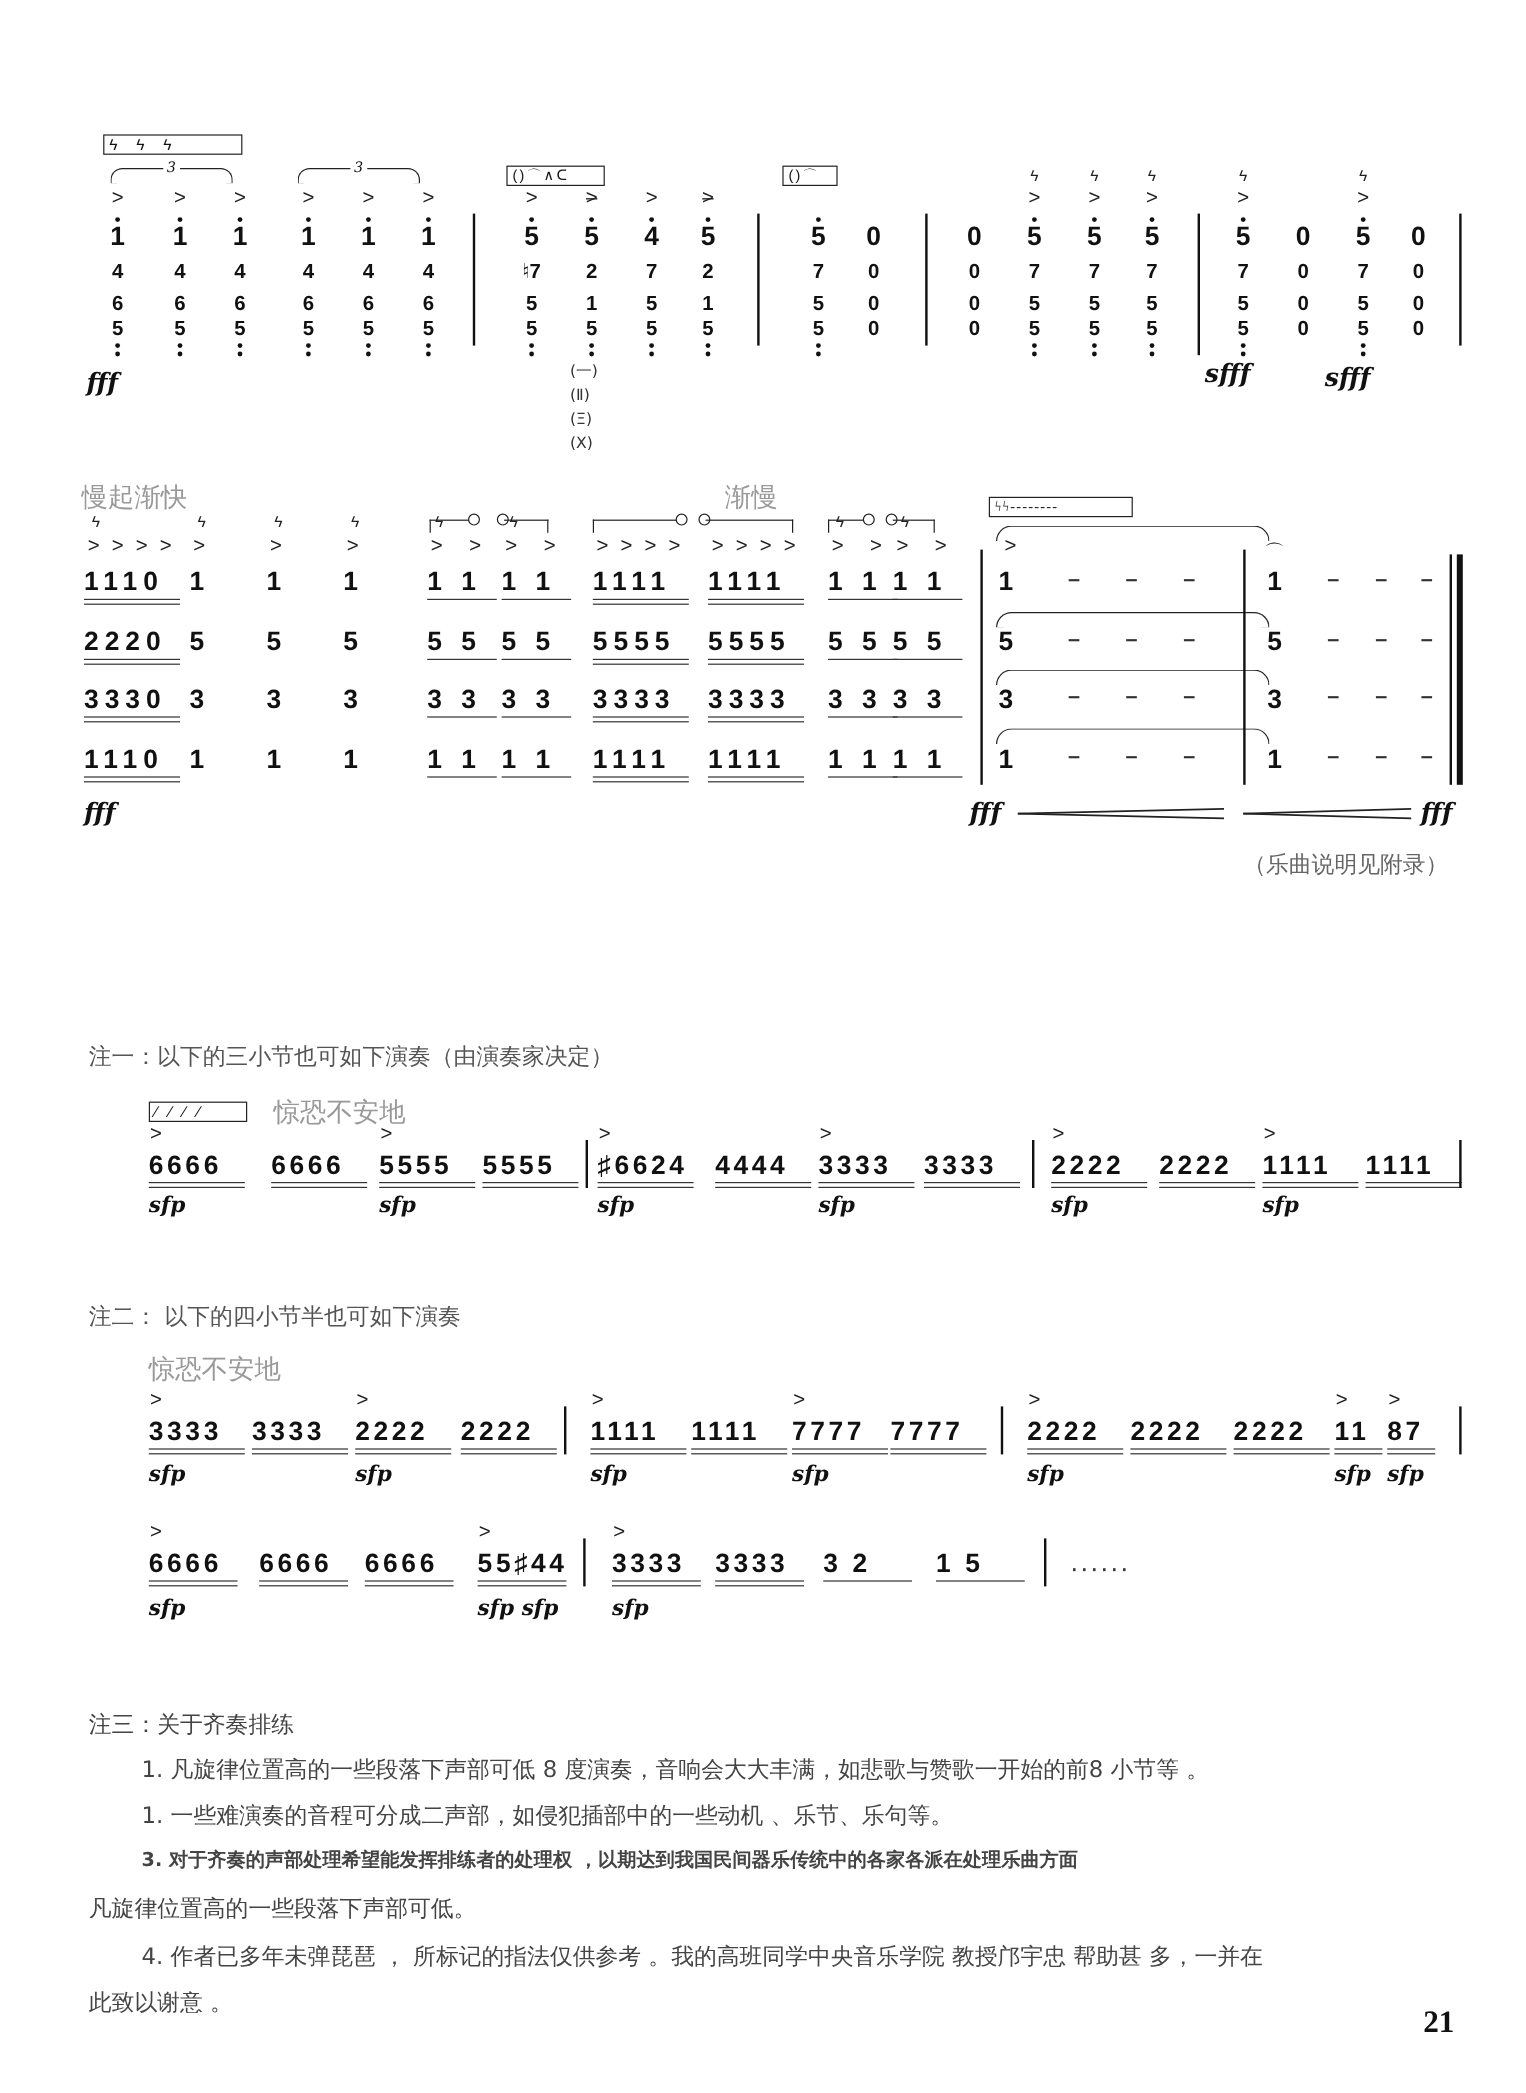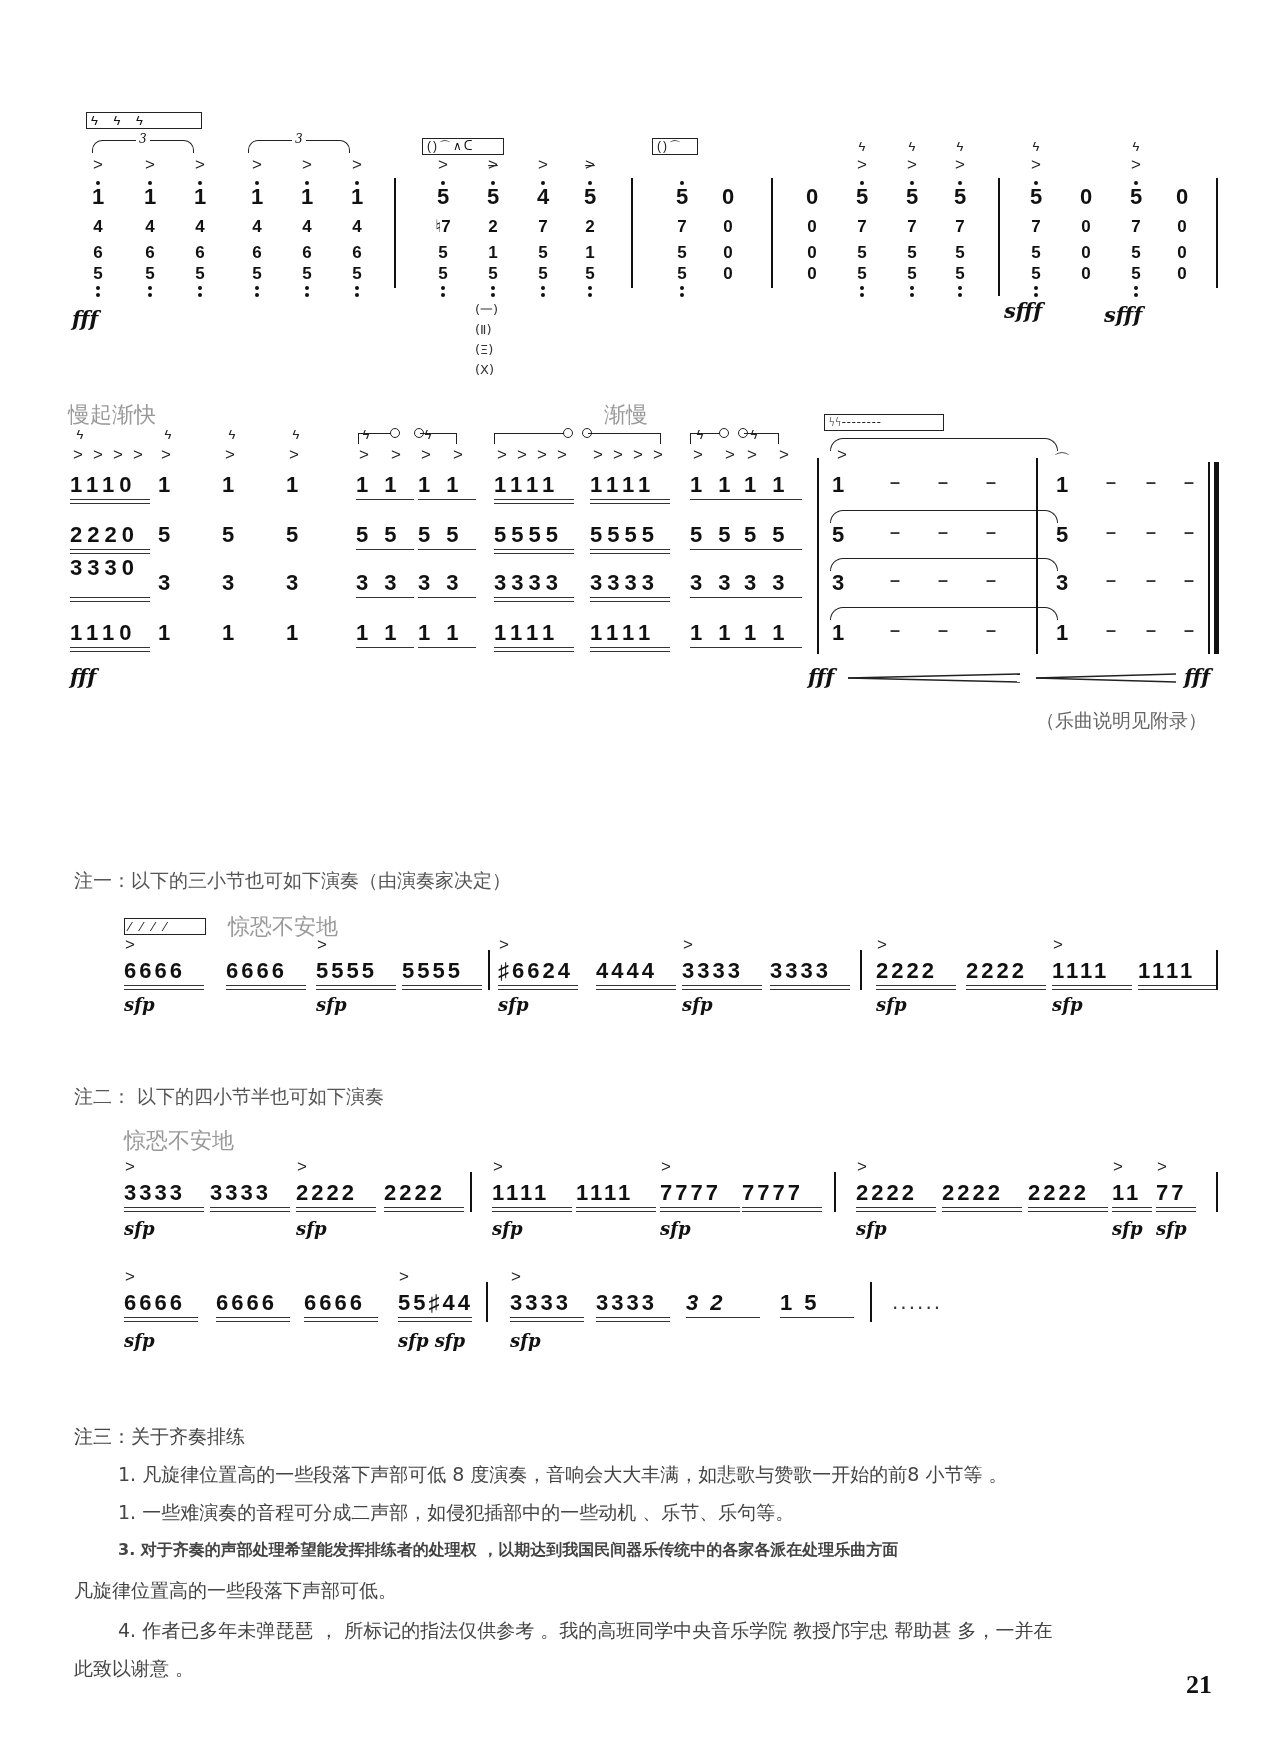--- a/index.html
+++ b/index.html
@@ -311,21 +311,21 @@
       <div class="group" style="left:744px;top:522px;">5 5</div>
       <div class="beam" style="left:744px;top:549px;width:58px;"></div>
       <div class="group" style="left:832px;top:522px;">5</div>
       <div class="dash" style="left:890px;top:522px;">–</div>
       <div class="dash" style="left:938px;top:522px;">–</div>
       <div class="dash" style="left:986px;top:522px;">–</div>
       <div class="group" style="left:1056px;top:522px;">5</div>
       <div class="dash" style="left:1106px;top:522px;">–</div>
       <div class="dash" style="left:1146px;top:522px;">–</div>
       <div class="dash" style="left:1184px;top:522px;">–</div>
-      <div class="group" style="left:70px;top:555px;">3330</div>
+      <div class="group" style="left:70px;top:570px;">3330</div>
       <div class="beam" style="left:70px;top:597px;width:80px;"></div>
       <div class="beam" style="left:70px;top:601px;width:80px;"></div>
       <div class="group" style="left:158px;top:570px;">3</div>
       <div class="group" style="left:222px;top:570px;">3</div>
       <div class="group" style="left:286px;top:570px;">3</div>
       <div class="group" style="left:356px;top:570px;">3 3</div>
       <div class="beam" style="left:356px;top:597px;width:58px;"></div>
       <div class="group" style="left:418px;top:570px;">3 3</div>
       <div class="beam" style="left:418px;top:597px;width:58px;"></div>
       <div class="group" style="left:494px;top:570px;">3333</div>
@@ -503,21 +503,21 @@
       <div class="beam" style="left:942px;top:1207px;width:80px;"></div>
       <div class="beam" style="left:942px;top:1211px;width:80px;"></div>
       <div class="group" style="left:1028px;top:1180px;letter-spacing:3px;">2222</div>
       <div class="beam" style="left:1028px;top:1207px;width:80px;"></div>
       <div class="beam" style="left:1028px;top:1211px;width:80px;"></div>
       <div class="group" style="left:1112px;top:1180px;letter-spacing:3px;">11</div>
       <div class="beam" style="left:1112px;top:1207px;width:40px;"></div>
       <div class="beam" style="left:1112px;top:1211px;width:40px;"></div>
       <div class="acc" style="left:1108px;top:1158px;">&gt;</div>
       <div class="dyn" style="left:1112px;top:1218px;font-size:18px;">sfp</div>
-      <div class="group" style="left:1156px;top:1180px;letter-spacing:3px;">77</div>
+      <div class="group" style="left:1156px;top:1180px;letter-spacing:3px;">87</div>
       <div class="beam" style="left:1156px;top:1207px;width:40px;"></div>
       <div class="beam" style="left:1156px;top:1211px;width:40px;"></div>
       <div class="acc" style="left:1152px;top:1158px;">&gt;</div>
       <div class="dyn" style="left:1156px;top:1218px;font-size:18px;">sfp</div>
       <div class="bar" style="left:470px;top:1172px;height:40px;"></div>
       <div class="bar" style="left:834px;top:1172px;height:40px;"></div>
       <div class="bar" style="left:1216px;top:1172px;height:40px;"></div>
     </div>
   <div id="n2-row2">
       <div class="group" style="left:124px;top:1290px;letter-spacing:3px;">6666</div>
@@ -537,21 +537,21 @@
       <div class="acc" style="left:394px;top:1268px;">&gt;</div>
       <div class="dyn" style="left:398px;top:1330px;font-size:18px;">sfp sfp</div>
       <div class="group" style="left:510px;top:1290px;letter-spacing:3px;">3333</div>
       <div class="beam" style="left:510px;top:1317px;width:74px;"></div>
       <div class="beam" style="left:510px;top:1321px;width:74px;"></div>
       <div class="acc" style="left:506px;top:1268px;">&gt;</div>
       <div class="dyn" style="left:510px;top:1330px;font-size:18px;">sfp</div>
       <div class="group" style="left:596px;top:1290px;letter-spacing:3px;">3333</div>
       <div class="beam" style="left:596px;top:1317px;width:74px;"></div>
       <div class="beam" style="left:596px;top:1321px;width:74px;"></div>
-      <div class="group" style="left:686px;top:1290px;letter-spacing:3px;font-style:italic;">3  2</div>
+      <div class="group" style="left:686px;top:1290px;letter-spacing:3px;">3  2</div>
       <div class="beam" style="left:686px;top:1317px;width:74px;"></div>
       <div class="group" style="left:780px;top:1290px;letter-spacing:3px;">1  5</div>
       <div class="beam" style="left:780px;top:1317px;width:74px;"></div>
       <div class="bar" style="left:486px;top:1282px;height:40px;"></div>
       <div class="bar" style="left:870px;top:1282px;height:40px;"></div>
     </div>
   <div class="txt dark" style="left:892px;top:1296px;font-size:20px;letter-spacing:2px;">······</div>
 </div>
 
 <div>

